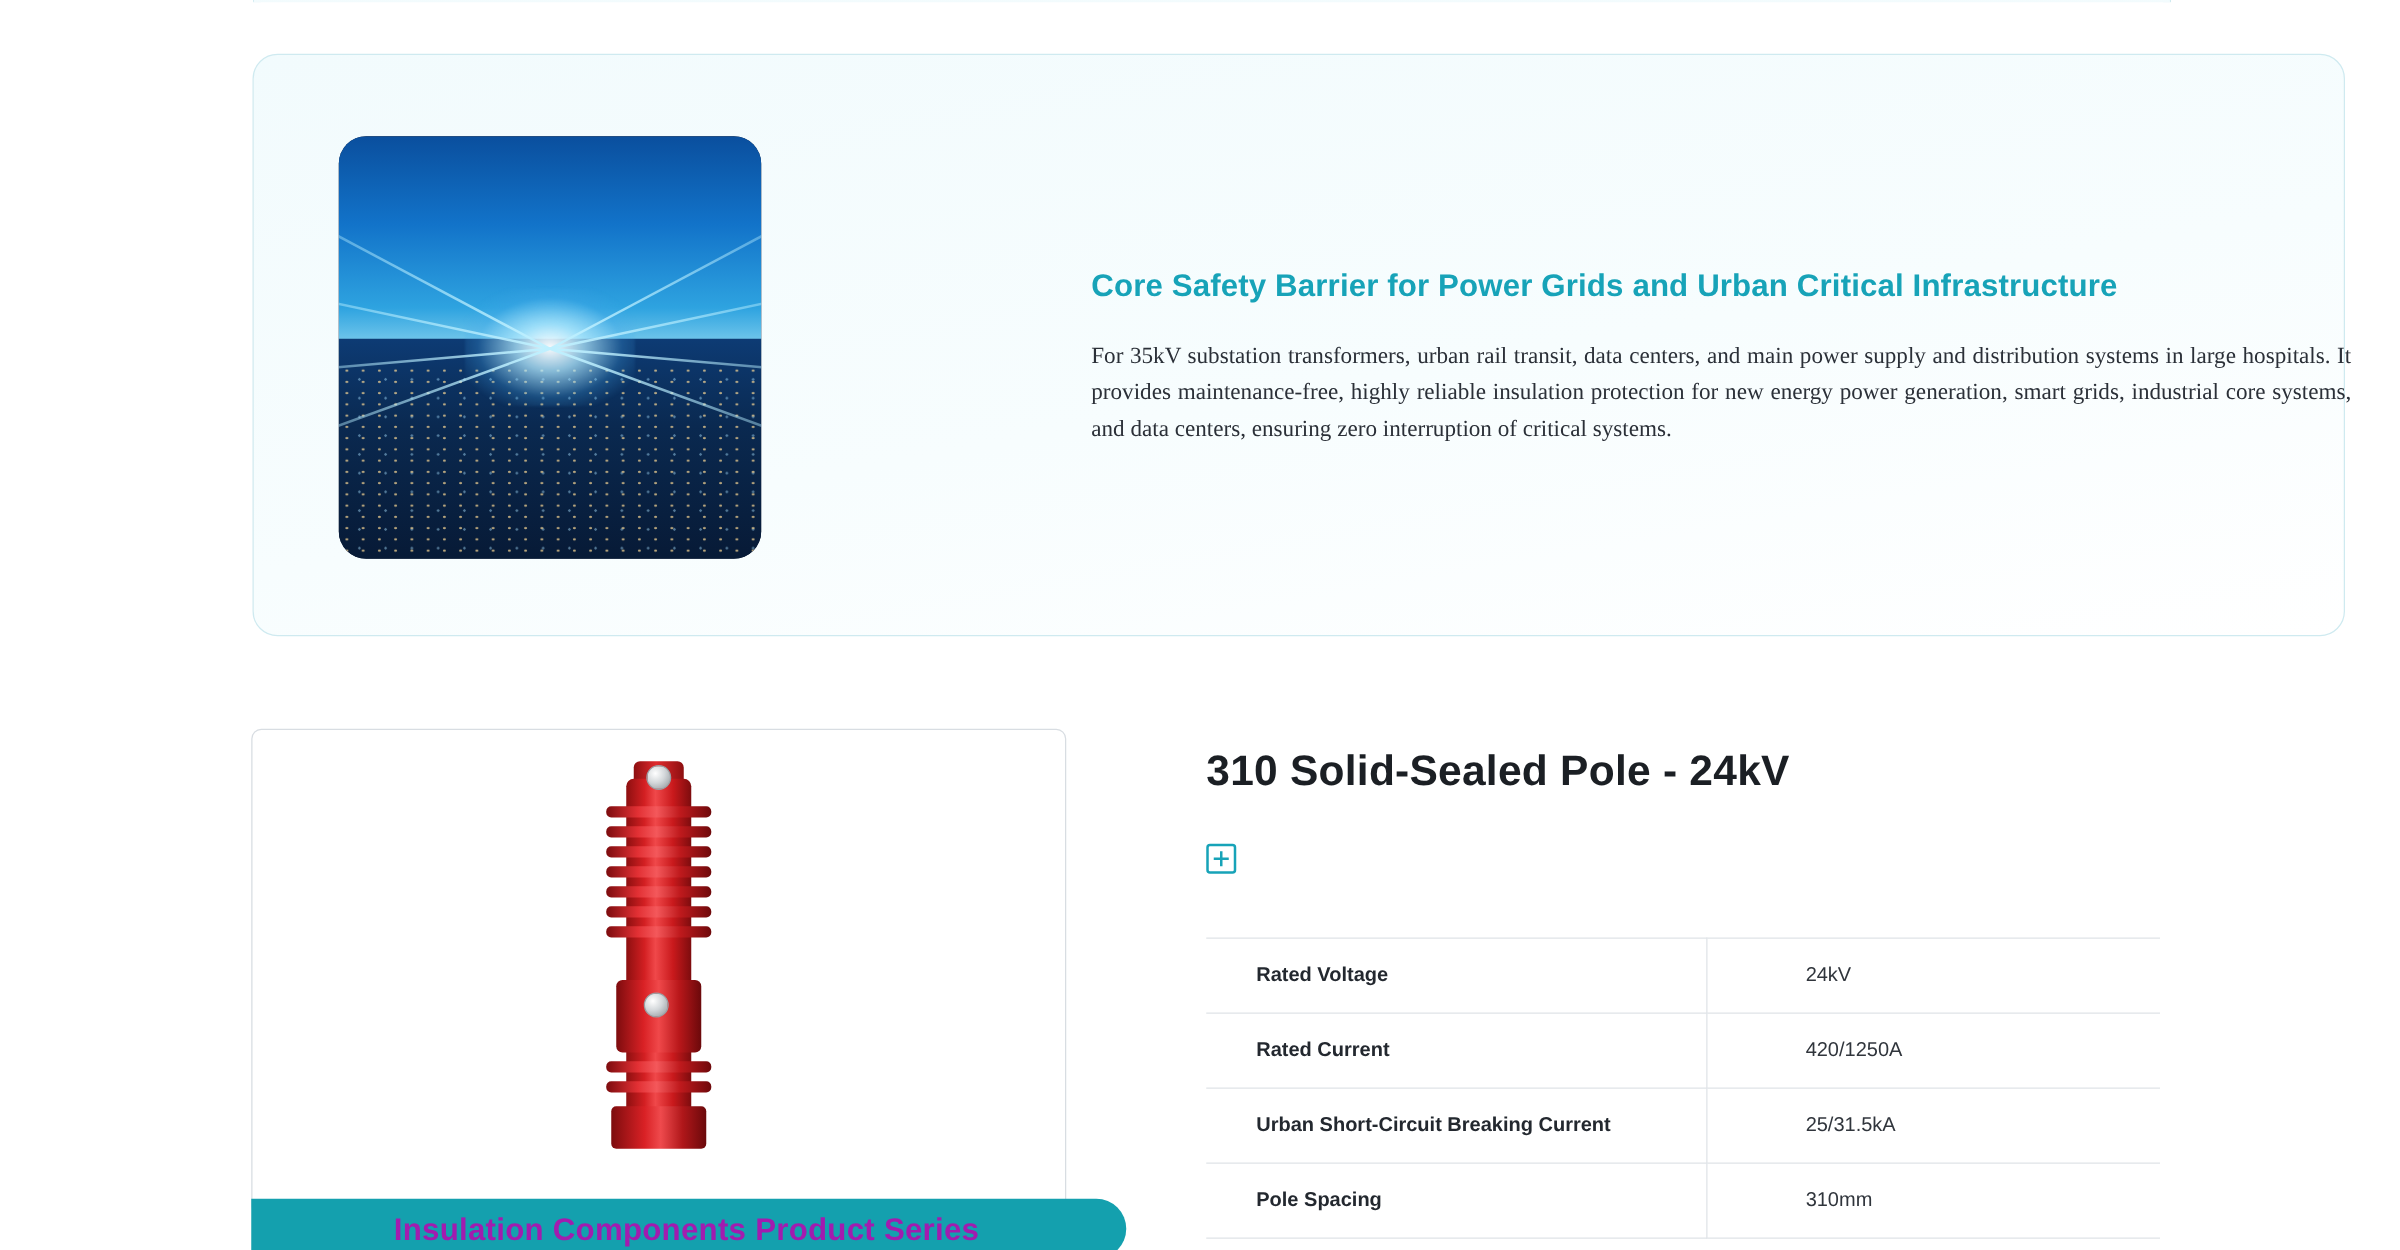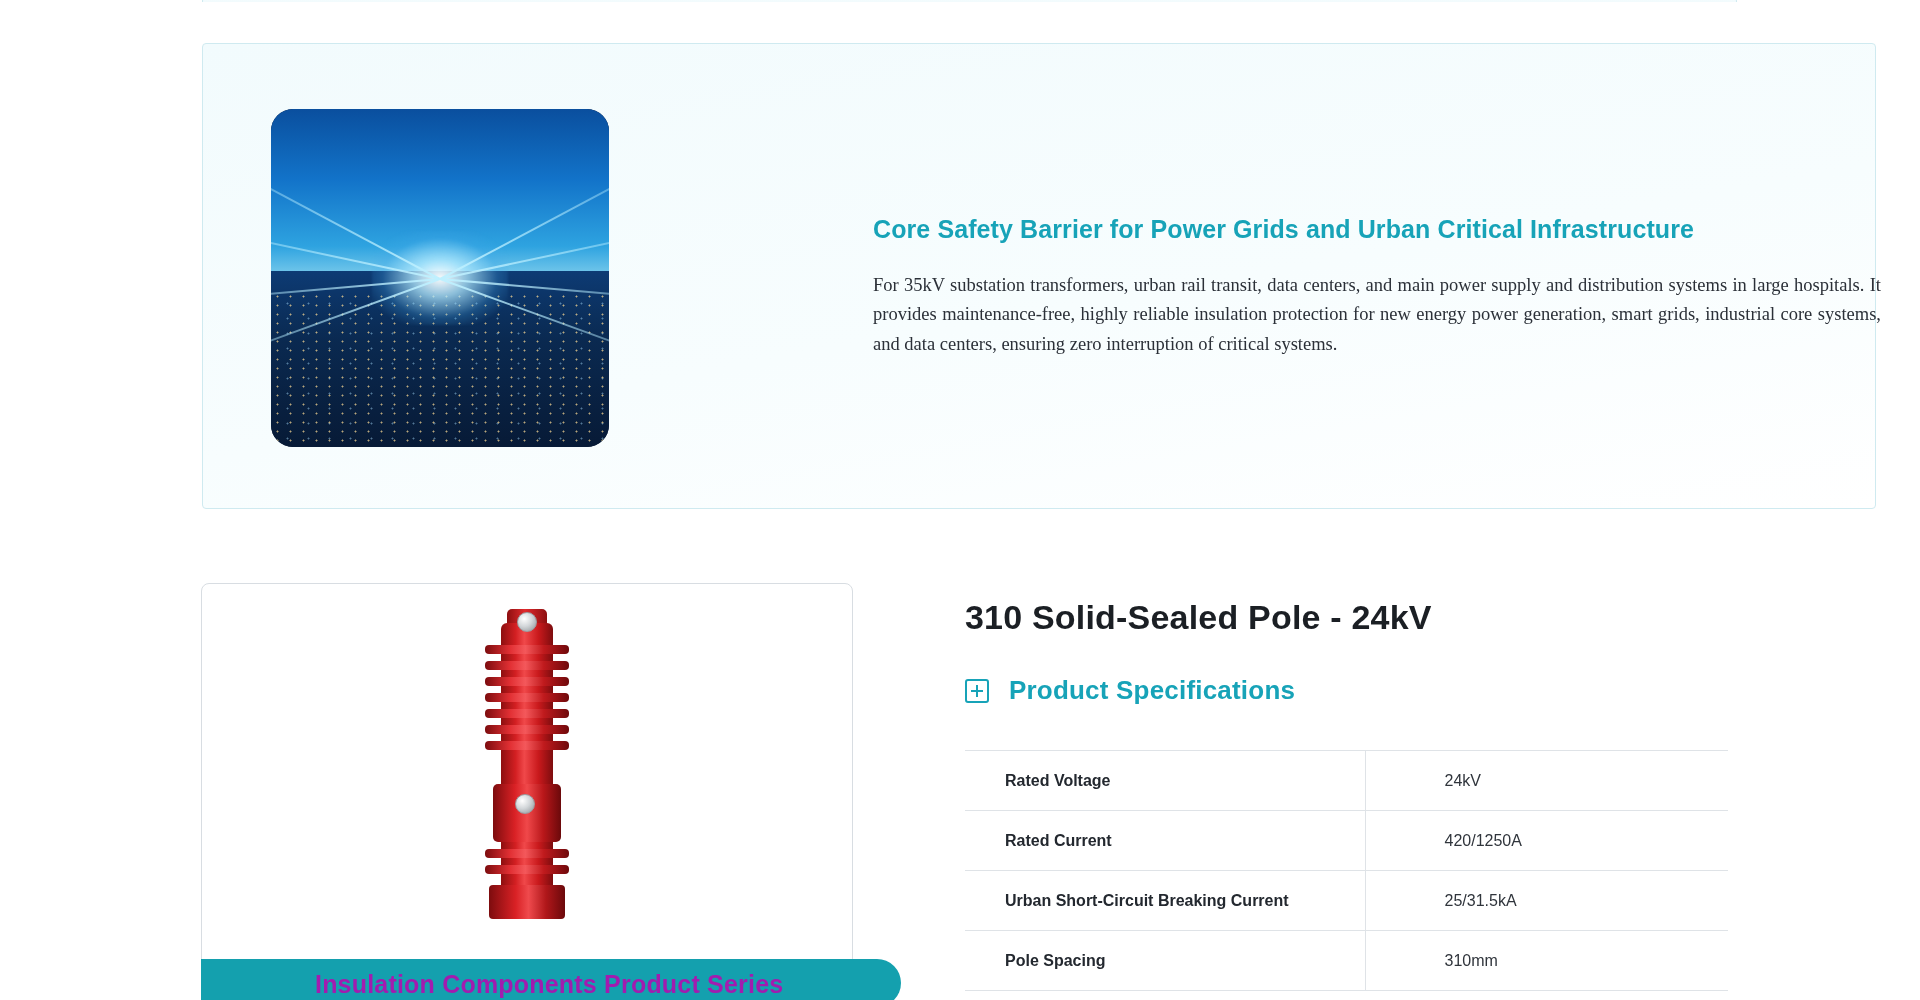--- a/index.html
+++ b/index.html
@@ -33,21 +33,21 @@
   }
 
   
   .hero-card {
     position: absolute;
     left: 202px;
     top: 43px;
     width: 1674px;
     height: 466px;
     border: 1px solid #cfeaf0;
-    border-radius: 4px;
+    border-radius: 20px;
     background: linear-gradient(170deg, #f2fbfd 0%, #f7fdfe 55%, #ffffff 100%);
   }
 
   .hero-img {
     position: absolute;
     left: 68px;
     top: 65px;
     width: 338px;
     height: 338px;
     border-radius: 22px;
@@ -292,21 +292,20 @@
       </div>
     </div>
 
     <div class="ribbon"></div>
     <div class="ribbon-text">Insulation Components Product Series</div>
 
     <h1 class="product-title">310 Solid-Sealed Pole - 24kV</h1>
 
     <div class="spec-head">
       <span class="plus-icon"></span>
-      <span class="spec-head-label">Product Specifications</span>
     </div>
 
     <table class="spec-table">
       <tbody>
         <tr>
           <td class="k">Rated Voltage</td>
           <td class="v">24kV</td>
         </tr>
         <tr>
           <td class="k">Rated Current</td>

